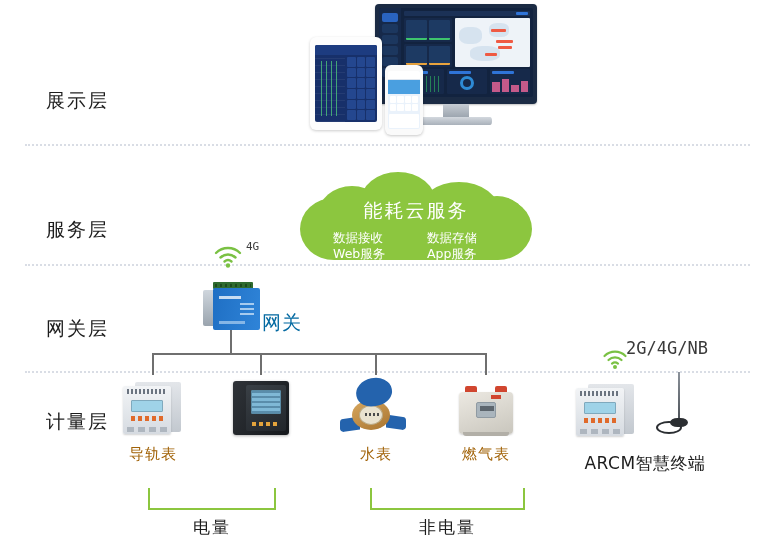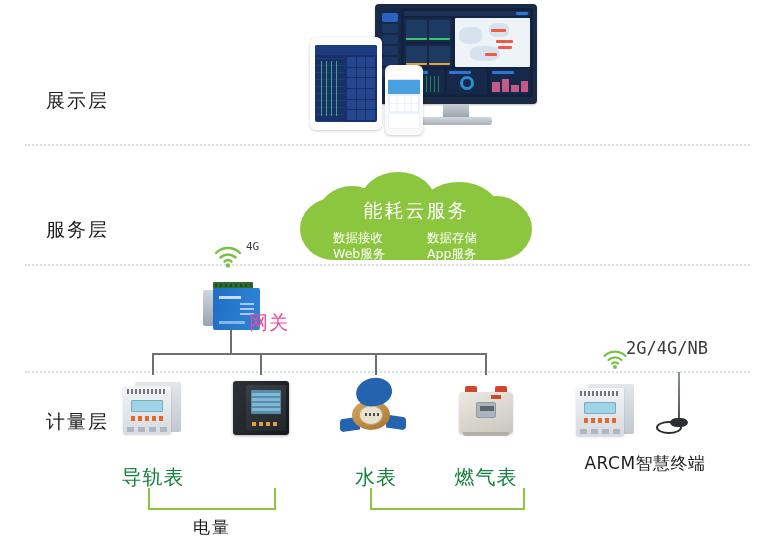--- a/index.html
+++ b/index.html
@@ -126,32 +126,32 @@
   .gw-term::after{content:"";position:absolute;left:2px;top:2px;right:2px;height:3px;
              background:repeating-linear-gradient(90deg,#1d4a1d 0 2px,transparent 2px 5px);}
   .gw-body { position:absolute; left:10px; top:6px; width:47px; height:42px;
              background:linear-gradient(100deg,#1f6fc4,#2f84d8); border-radius:2px; }
   .gw-body .lbl { position:absolute; left:6px; top:8px; width:22px; height:3px; background:#ffffff; opacity:.75; }
   .gw-body .led { position:absolute; right:6px; top:15px; width:14px; height:2px; background:#bcd8f3; opacity:.85; }
   .gw-body .led.l2{top:20px;} .gw-body .led.l3{top:25px;}
   .gw-body .bot { position:absolute; left:6px; bottom:6px; width:26px; height:3px; background:#9ec6ec; opacity:.8; }
   .gw-side { position:absolute; left:0; top:8px; width:12px; height:36px;
              background:linear-gradient(180deg,#cfd6dd,#9aa4ae); border-radius:2px; }
-  .gw-label { position:absolute; left:249px; top:310px; font-size:19px; letter-spacing:1px;
-              font-family:"DejaVu Sans","Liberation Sans",sans-serif; color:#ec4899; }
+  .gw-label { position:absolute; left:262px; top:310px; font-size:19px; letter-spacing:1px;
+              font-family:"DejaVu Sans","Liberation Sans",sans-serif; color:#0369a1; }
 
   
   .wire { position:absolute; background:#6f6f6f; }
   .w-v { width:1.5px; }
   .w-h { height:1.5px; }
 
   
   .meter { position:absolute; width:86px; text-align:center; }
   .meter-img { height:62px; position:relative; margin:0 auto; }
-  .meter-label { font-size:20px; letter-spacing:1px; color:#15803d; margin-top:24px;
+  .meter-label { font-size:15px; letter-spacing:1px; color:#a16207; margin-top:5px;
                  font-family:"DejaVu Sans","Liberation Sans",sans-serif; white-space:nowrap; }
 
   
   .din { position:absolute; left:50%; transform:translateX(-50%); top:2px; width:60px; height:56px; }
   .din .back { position:absolute; left:12px; top:2px; width:46px; height:50px;
                background:linear-gradient(180deg,#e3e6ea,#c2c8cf); border-radius:2px; }
   .din .front { position:absolute; left:0; top:6px; width:48px; height:48px;
                 background:linear-gradient(180deg,#f2f4f6,#d6dbe1); border-radius:2px;
                 box-shadow:0 1px 2px rgba(0,0,0,.18); }
   .din .strip { position:absolute; left:4px; top:3px; width:38px; height:5px;
@@ -231,20 +231,21 @@
 <body>
 
 <div id="diagram">
 
   <div class="divider div1"></div>
   <div class="divider div2"></div>
   <div class="divider div3"></div>
 
   <div class="layer-label ll1">展示层</div>
   <div class="layer-label ll2">服务层</div>
+  <div class="layer-label ll3">网关层</div>
   <div class="layer-label ll4">计量层</div>
 
   <div class="display-group">
 
     <div class="monitor">
       <div class="monitor-bezel"></div>
       <div class="monitor-screen">
         <div class="mon-side">
           <div class="sq"></div>
             <div class="sq s2"></div>
@@ -485,14 +486,15 @@
         <div class="base"></div>
         <div class="cable"></div>
     </div>
   </div>
   <div class="arcm-label">ARCM智慧终端</div>
 
   <div class="bracket" style="left:148px; top:488px; width:128px;"></div>
   <div class="bracket-label" style="left:148px; top:516px; width:128px;">电量</div>
 
   <div class="bracket" style="left:370px; top:488px; width:155px;"></div>
+  <div class="bracket-label" style="left:370px; top:516px; width:155px;">非电量</div>
 
 </div>
 
 </body></html>

